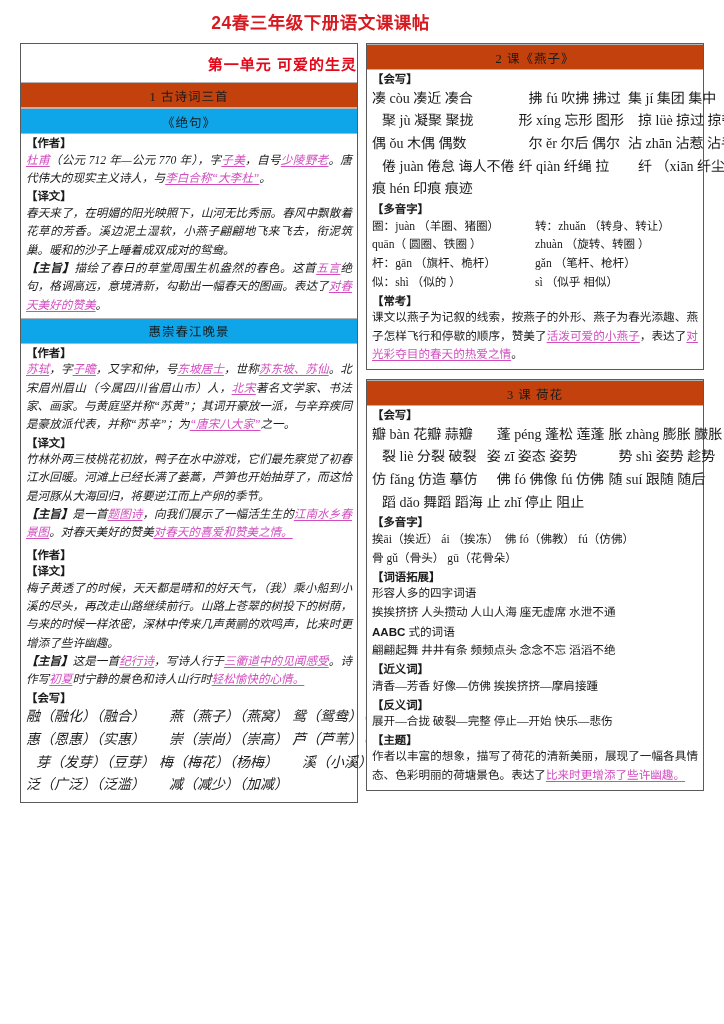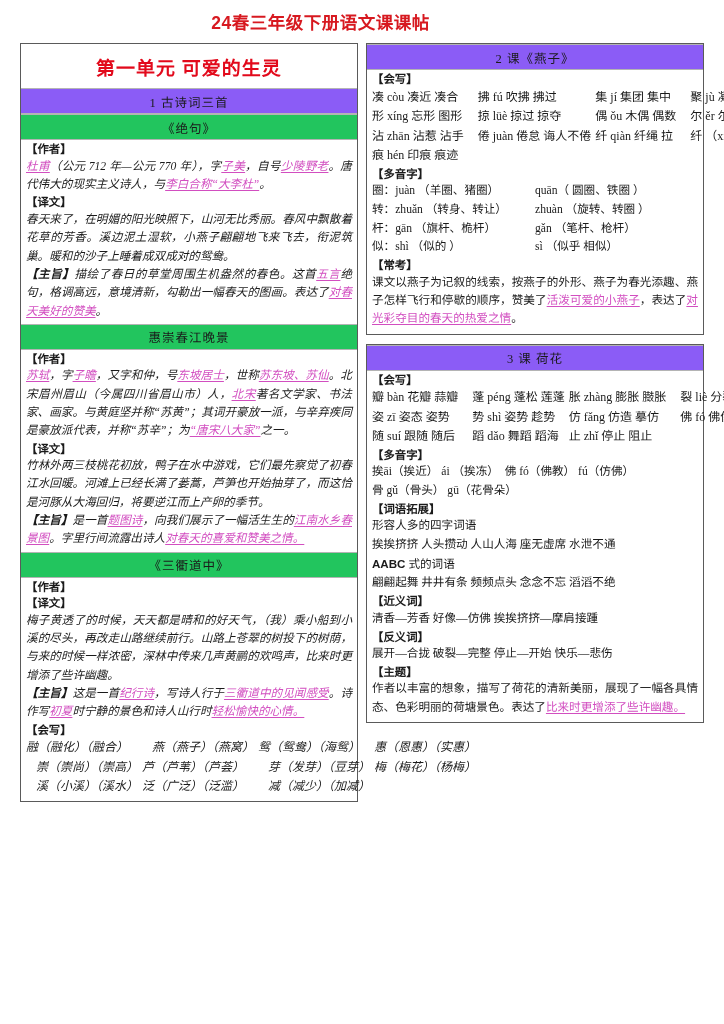--- a/index.html
+++ b/index.html
@@ -39,38 +39,38 @@
   
   .box{
     border:1px solid #5a5a5a;
     background:#fff;
     box-sizing:border-box;
     width:100%;
     margin-bottom:9px;
   }
 
   .unit-title{
-    text-align:center;
+    text-align:right;
     color:#e2091b;
-    font-family:Liberation Serif, serif;
-    font-weight:bold;
-    font-size:19px;
+    font-family:Liberation Sans, sans-serif;
+    font-weight:bold;
+    font-size:15px;
     padding:9px 0 8px 0;
     letter-spacing:1px;
   }
   .band{
-    background:#8b5cf6;
+    background:#c2410c;
     text-align:center;
     font-size:12.5px;
     padding:2.5px 0 2.5px 0;
     letter-spacing:1px;
     border-top:1px solid #b4b4b4;
     border-bottom:1px solid #b4b4b4;
   }
-  .band.dark{background:#22c55e;}
+  .band.dark{background:#0ea5e9;}
   .band.lesson{font-size:12.5px;}
 
   .body{
     padding:1px 5px 3px 5px;
     font-size:11.6px;
     line-height:1.52;
   }
   .label{
     font-weight:bold;
     font-family:"Liberation Sans","DejaVu Sans",sans-serif;
@@ -93,22 +93,22 @@
   .hl{
     color:#d24ec0;
     text-decoration:underline;
     text-decoration-color:#d24ec0;
     text-underline-offset:2px;
   }
 
   
   .wordgrid{
     display:grid;
-    grid-template-columns:1fr 1fr 1fr 1fr;
-    font-size:12px;
+    grid-template-columns:1fr 1fr 1fr;
+    font-size:14px;
     line-height:1.62;
     column-gap:4px;
   }
   .wordgrid .cell{white-space:nowrap;}
   .wordgrid .cell.pad{padding-left:10px;}
 
   .linelist{font-size:11.6px;line-height:1.62;}
   .linelist div{white-space:nowrap;}
   .ab{font-family:"Liberation Sans","DejaVu Sans",sans-serif;font-weight:bold;}
 
@@ -146,24 +146,23 @@
           <p class="para kai">春天来了，在明媚的阳光映照下，山河无比秀丽。春风中飘散着花草的芳香。溪边泥土湿软，小燕子翩翩地飞来飞去，衔泥筑巢。暖和的沙子上睡着成双成对的鸳鸯。</p>
           <p class="para kai"><span class="label-inline">【主旨】</span><span>描绘了春日的草堂周围生机盎然的春色。这首</span><span class="hl">五言</span><span>绝句，格调高远，意境清新，勾勒出一幅春天的图画。表达了</span><span class="hl">对春天美好的赞美</span><span>。</span></p>
         </div>
 
         <div class="band dark">惠崇春江晚景</div>
         <div class="body">
           <span class="label">【作者】</span>
           <p class="para kai"><span class="hl">苏轼</span><span>，字</span><span class="hl">子瞻</span><span>，又字和仲，号</span><span class="hl">东坡居士</span><span>，世称</span><span class="hl">苏东坡、苏仙</span><span>。北宋眉州眉山（今属四川省眉山市）人，</span><span class="hl">北宋</span><span>著名文学家、书法家、画家。与黄庭坚并称“苏黄”；其词开豪放一派，与辛弃疾同是豪放派代表，并称“苏辛”；为</span><span class="hl">“唐宋八大家”</span><span>之一。</span></p>
           <span class="label">【译文】</span>
           <p class="para kai">竹林外两三枝桃花初放，鸭子在水中游戏，它们最先察觉了初春江水回暖。河滩上已经长满了蒌蒿，芦笋也开始抽芽了，而这恰是河豚从大海回归，将要逆江而上产卵的季节。</p>
-          <p class="para kai"><span class="label-inline">【主旨】</span><span>是一首</span><span class="hl">题图诗</span><span>，向我们展示了一幅活生生的</span><span class="hl">江南水乡春景图</span><span>。字里行间流露出诗人</span><span class="hl">对春天的喜爱和赞美之情。</span></p>
-        </div>
-
-        <div class="band dark">《三衢道中》</div>
+          <p class="para kai"><span class="label-inline">【主旨】</span><span>是一首</span><span class="hl">题图诗</span><span>，向我们展示了一幅活生生的</span><span class="hl">江南水乡春景图</span><span>。对春天美好的赞美</span><span class="hl">对春天的喜爱和赞美之情。</span></p>
+        </div>
+
         <div class="body">
           <span class="label">【作者】</span>
           <span class="label">【译文】</span>
           <p class="para kai">梅子黄透了的时候，天天都是晴和的好天气，（我）乘小船到小溪的尽头，再改走山路继续前行。山路上苍翠的树投下的树荫，与来的时候一样浓密，深林中传来几声黄鹂的欢鸣声，比来时更增添了些许幽趣。</p>
           <p class="para kai"><span class="label-inline">【主旨】</span><span>这是一首</span><span class="hl">纪行诗</span><span>，写诗人行于</span><span class="hl">三衢道中的见闻感受</span><span>。诗作写</span><span class="hl">初夏</span><span>时宁静的景色和诗人山行时</span><span class="hl">轻松愉快的心情。</span></p>
 
           <span class="label">【会写】</span>
           <div class="wordgrid">
             <div class="cell kai">融（融化）（融合）</div>
             <div class="cell kai pad">燕（燕子）（燕窝）</div>
@@ -202,22 +201,22 @@
             <div class="cell pad">倦 juàn 倦怠  诲人不倦</div>
             <div class="cell">纤 qiàn 纤绳  拉</div>
             <div class="cell pad">纤 （xiān 纤尘  纤微）</div>
             <div class="cell">痕 hén  印痕 痕迹</div>
             <div class="cell pad"></div>
           </div>
 
           <span class="label">【多音字】</span>
           <div class="duo">
             <div class="cell">圈：juàn （羊圈、猪圈）</div>
+            <div class="cell">转：zhuǎn （转身、转让）</div>
             <div class="cell">quān（  圆圈、铁圈 ）</div>
-            <div class="cell">转：zhuǎn （转身、转让）</div>
             <div class="cell">zhuàn  （旋转、转圈 ）</div>
             <div class="cell">杆：gān （旗杆、桅杆）</div>
             <div class="cell">gǎn  （笔杆、枪杆）</div>
             <div class="cell">似：shì （似的 ）</div>
             <div class="cell">sì  （似乎 相似）</div>
           </div>
 
           <span class="label">【常考】</span>
           <p class="para"><span>课文以燕子为记叙的线索，按燕子的外形、燕子为春光添趣、燕子怎样飞行和停歇的顺序，赞美了</span><span class="hl">活泼可爱的小燕子</span><span>，表达了</span><span class="hl">对光彩夺目的春天的热爱之情</span><span>。</span></p>
           <div class="spacer"></div>

